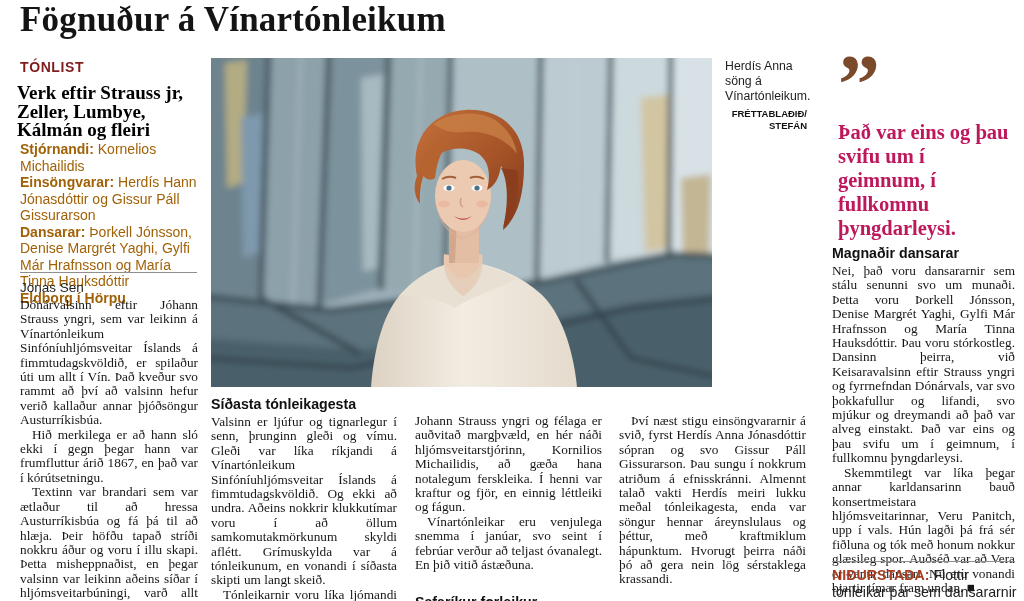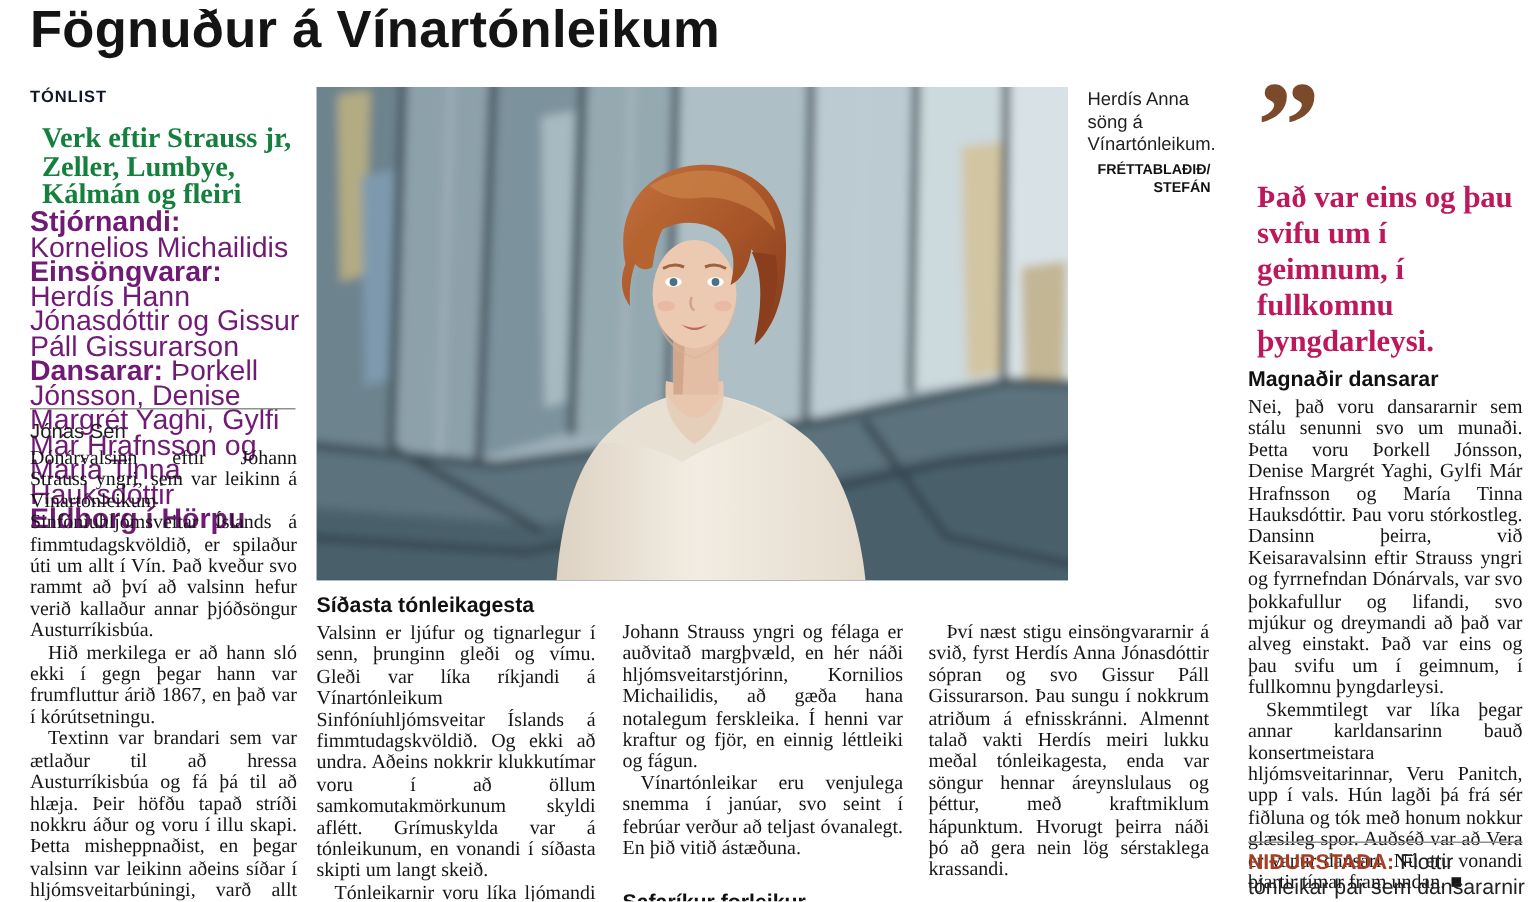--- a/index.html
+++ b/index.html
@@ -1,29 +1,29 @@
 <!DOCTYPE html>
 <html><head>
 <meta charset="utf-8">
 <style>
   html,body{margin:0;padding:0;background:#ffffff;}
   .page{position:relative;width:1024px;height:601px;background:#fff;overflow:hidden;
         font-family:"Liberation Serif",serif;color:#1a1a1a;}
   
   .headline{position:absolute;left:20px;top:0px;width:760px;margin:0;
-            font-family:Liberation Sans, sans-serif;font-weight:700;font-size:35px;
+            font-family:Liberation Serif, serif;font-weight:700;font-size:35px;
             letter-spacing:0.2px;color:#141414;}
   
   .kicker{position:absolute;left:20px;top:59px;font-family:"Liberation Sans",sans-serif;
-          font-weight:700;font-size:11px;letter-spacing:0.6px;color:#0f172a;}
-  .review-title{position:absolute;left:28px;top:84px;width:182px;margin:0;
+          font-weight:700;font-size:14px;letter-spacing:0.6px;color:#7f1d1d;}
+  .review-title{position:absolute;left:17px;top:84px;width:182px;margin:0;
           font-family:"Liberation Serif",serif;font-weight:700;font-size:19px;
-          line-height:18.5px;color:#15803d;}
+          line-height:18.5px;color:#000000;}
   .credits{position:absolute;left:20px;top:141px;width:180px;
-          font-family:"Liberation Sans",sans-serif;font-size:19px;line-height:16.5px;color:#701a75;}
+          font-family:"Liberation Sans",sans-serif;font-size:14px;line-height:16.5px;color:#a16207;}
   .credits p{margin:0;}
   .credits b{font-weight:700;}
   .info-rule{position:absolute;left:20px;top:272px;width:177px;height:1px;background:#8f8f8f;}
   .byline{position:absolute;left:20px;top:280px;width:177px;
           font-family:"Liberation Sans",sans-serif;font-size:13.5px;color:#1f1f1f;}
   
   .photo{position:absolute;left:211px;top:58px;width:501px;height:329px;overflow:hidden;background:#9fb1b9;}
   .photo svg{display:block;}
   
   .caption{position:absolute;left:725px;top:59px;width:82px;

